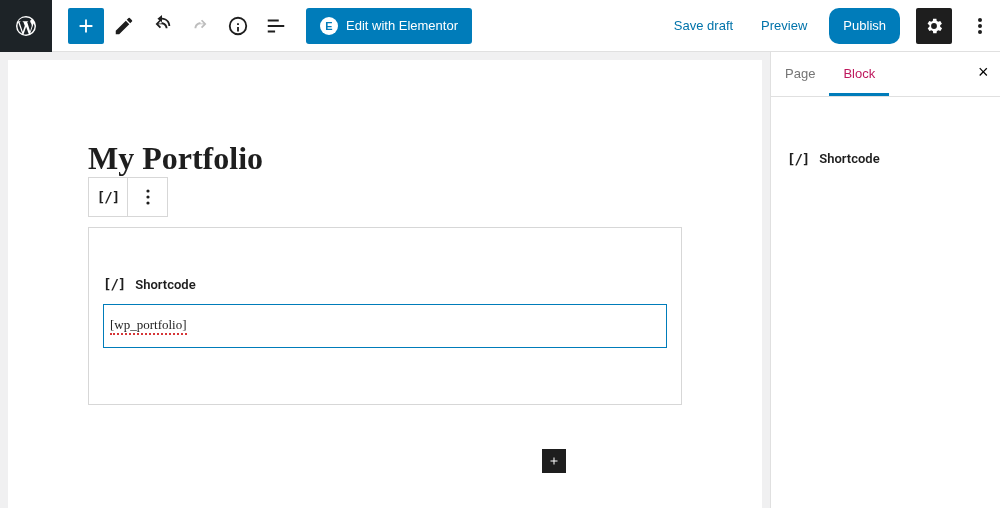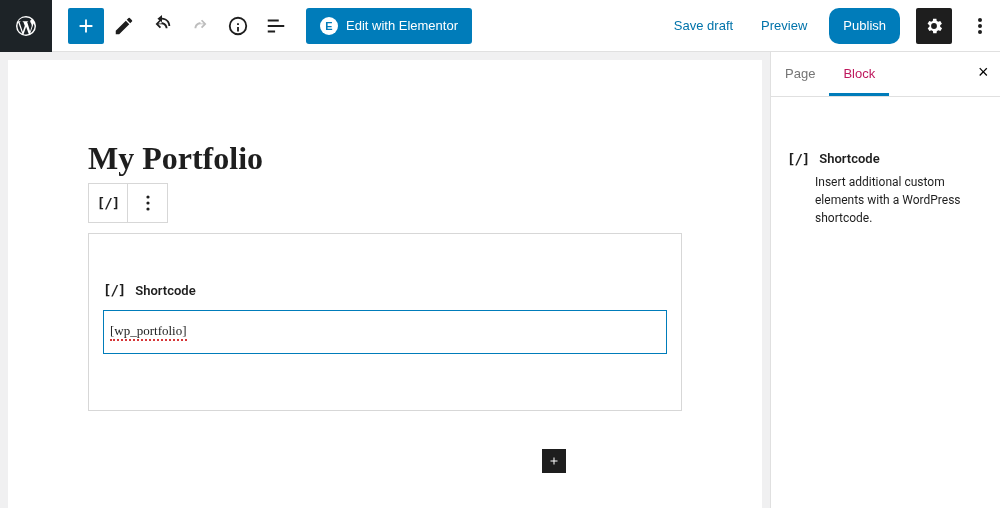--- a/index.html
+++ b/index.html
@@ -37,21 +37,21 @@
   .kebab-top svg{width:4px;height:16px;fill:#1e1e1e;}
 
   
   .body{flex:1;display:flex;min-height:0;}
   .canvas-wrap{flex:1;overflow:auto;background:#f0f0f1;padding:8px;position:relative;}
   .canvas-wrap::-webkit-scrollbar{width:12px;}
   .canvas-wrap::-webkit-scrollbar-track{background:#e8e8e8;}
   .canvas-wrap::-webkit-scrollbar-thumb{background:#bcbcbc;border:2px solid #e8e8e8;border-radius:6px;}
   .canvas{background:#fff;min-height:640px;padding:80px 80px 60px;}
 
-  .page-title{font-family:Georgia,'Times New Roman',serif;font-size:32px;font-weight:700;margin:0 0 6px;}
+  .page-title{font-family:Georgia,'Times New Roman',serif;font-size:32px;font-weight:700;margin:0 0 0;}
   .block-toolbar{display:flex;height:40px;border:none;margin-bottom:10px;}
   .block-toolbar > div{width:40px;height:40px;border:1px solid #d7d7d7;display:flex;align-items:center;justify-content:center;}
   .block-toolbar > div + div{border-left:none;}
   .block-toolbar .more svg{width:4px;height:16px;fill:#1e1e1e;}
 
   .shortcode-block{border:1px solid #d7d7d7;padding:48px 14px 56px;}
   .sc-header{display:flex;align-items:center;gap:10px;margin-bottom:12px;}
   .sc-header .sc-title{font-weight:600;font-size:13px;}
   .sc-input{width:100%;height:44px;border:1px solid var(--wp-blue);padding:2px 6px;font-family:Georgia,serif;font-size:13px;outline:none;}
   .sc-input::selection{background:transparent;}
@@ -181,16 +181,15 @@
     <div class="tabs">
       <button class="tab">Page</button>
       <button class="tab active">Block</button>
       <button class="close">×</button>
     </div>
     <div class="panel">
       <div class="panel-head">
         <span class="sc-glyph">[/]</span>
         <span class="panel-title">Shortcode</span>
       </div>
-      <div class="panel-desc">Insert additional custom elements with a WordPress shortcode.</div>
     </div>
   </div>
 </div>
 
 </body></html>

